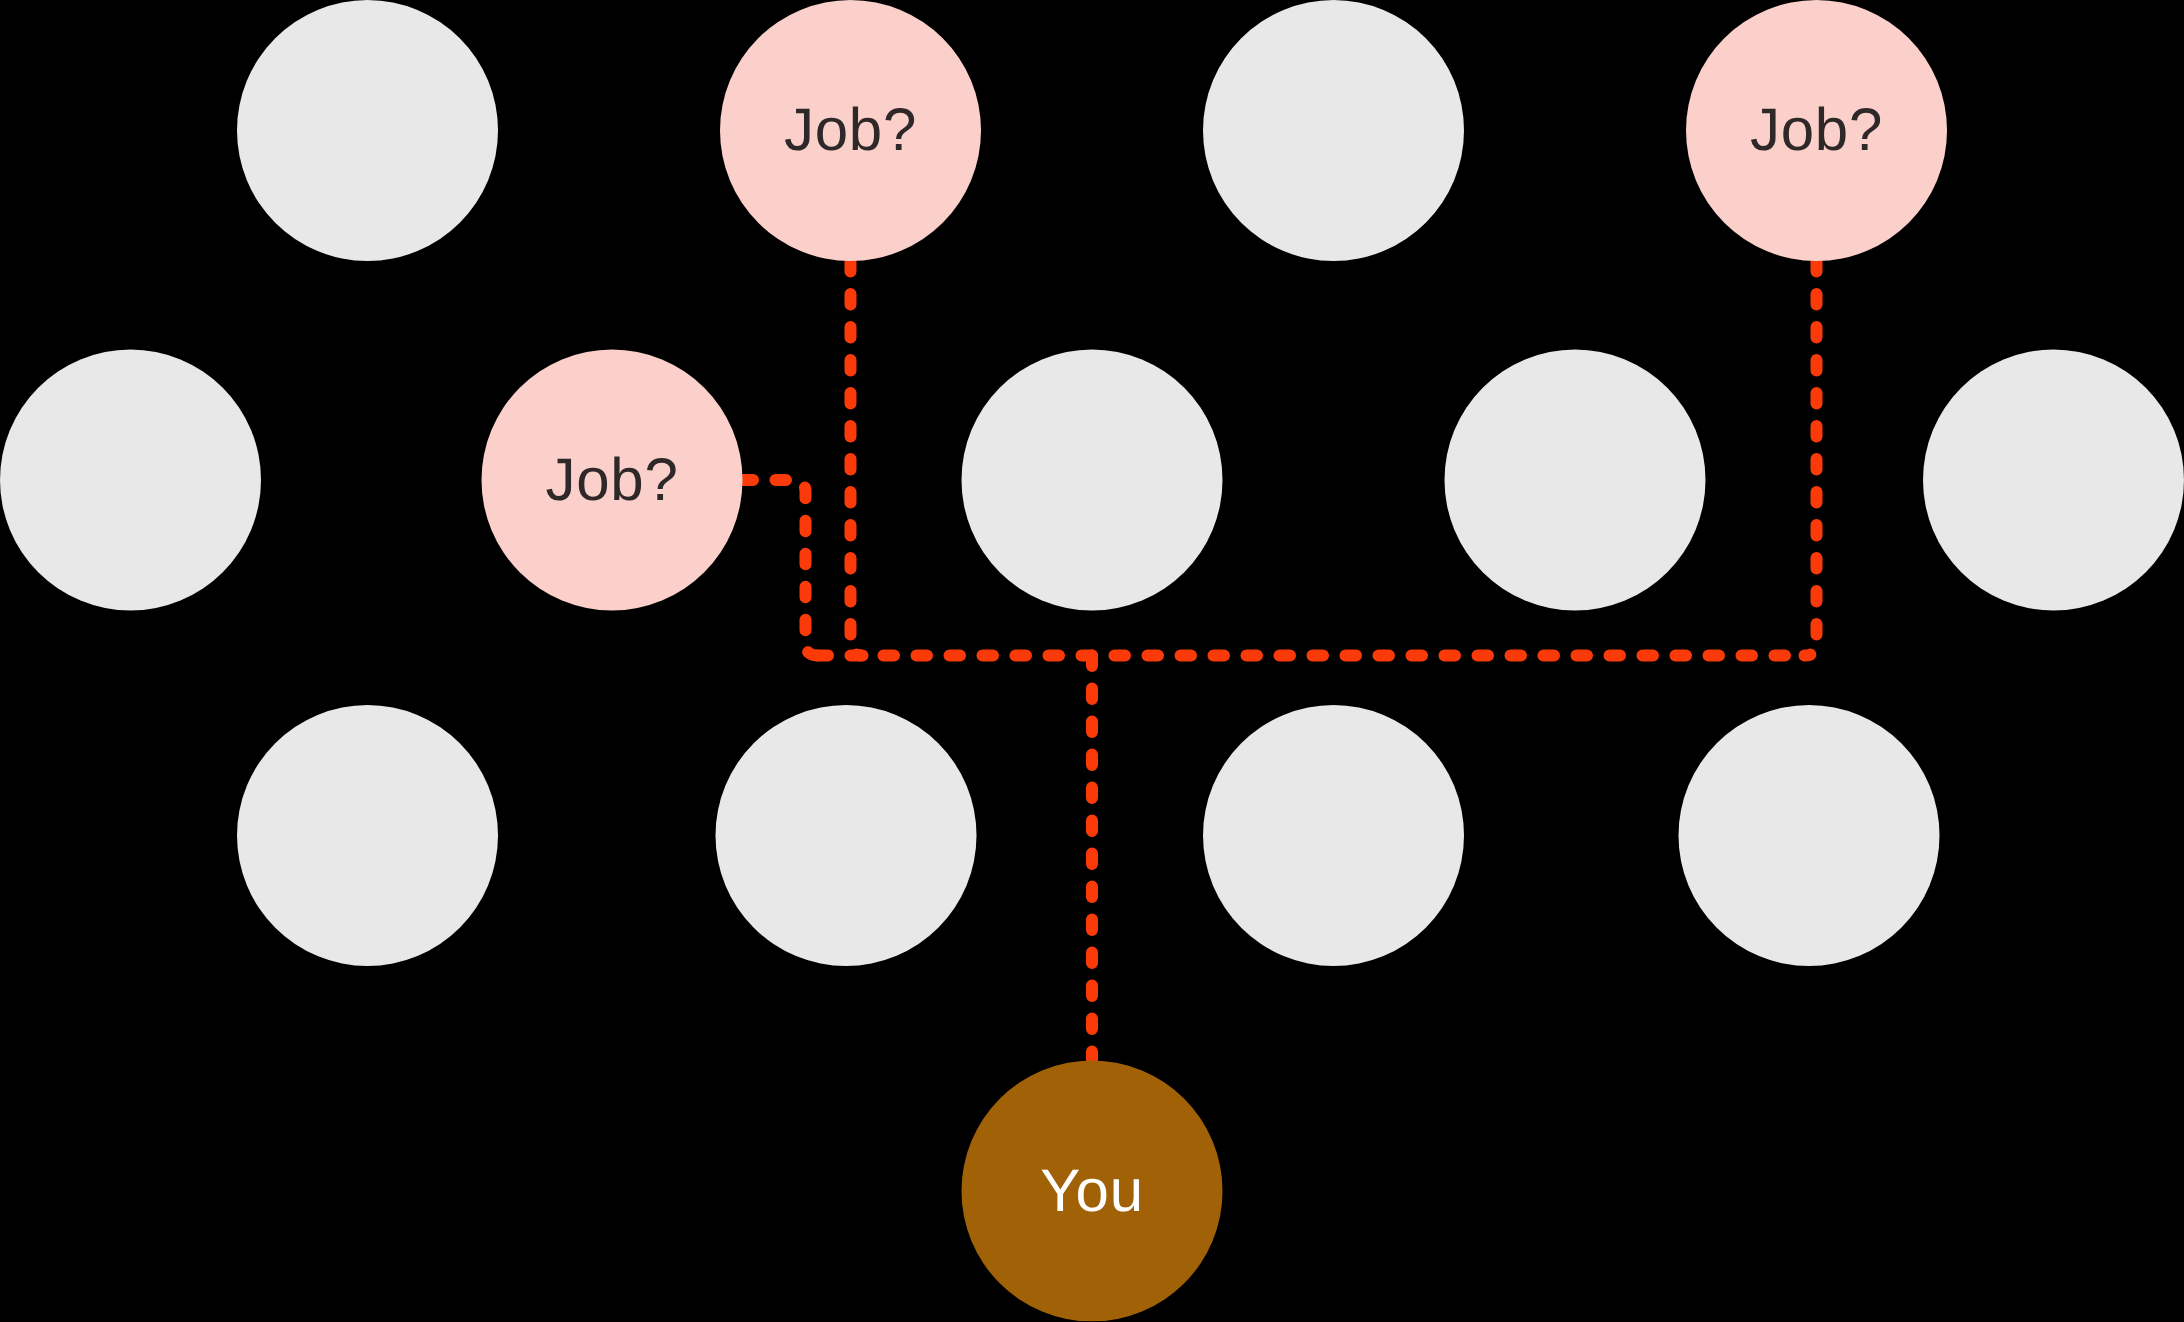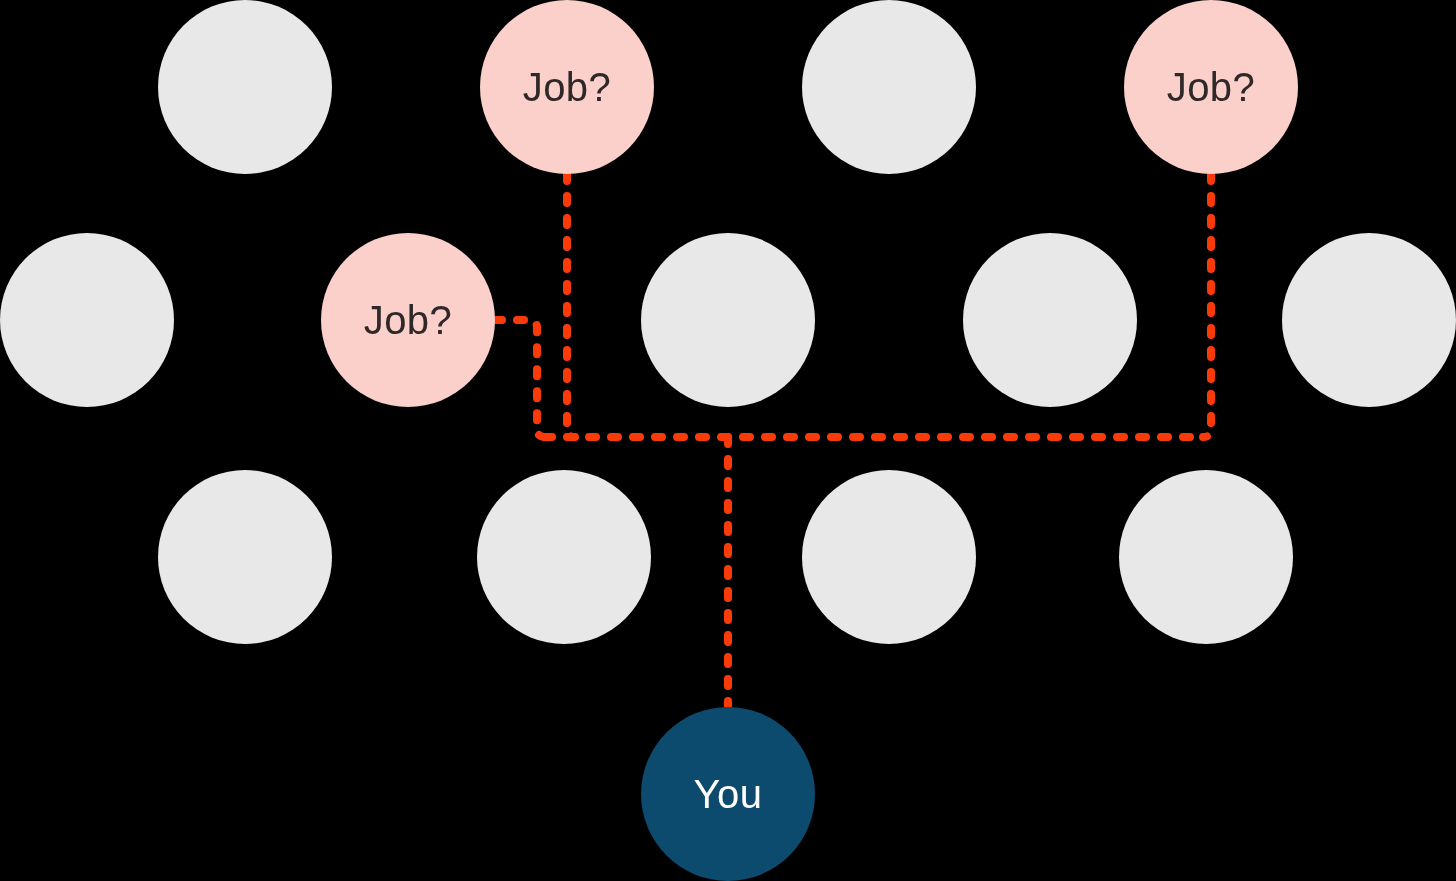--- a/index.html
+++ b/index.html
@@ -26,21 +26,21 @@
   .node {
     position: absolute;
     border-radius: 50%;
     display: flex;
     align-items: center;
     justify-content: center;
     box-sizing: border-box;
   }
   .node-gray { background: #E9E8E8; }
   .node-pink { background: #FBCFCA; }
-  .node-red  { background: #0c4a6e; }
+  .node-red  { background: #a16207; }
   .node-label {
     font-size: 40px;
     line-height: 1;
     letter-spacing: 0.5px;
     user-select: none;
   }
   .node-pink .node-label {
     color: #2F2828;
     font-weight: 500;
   }

